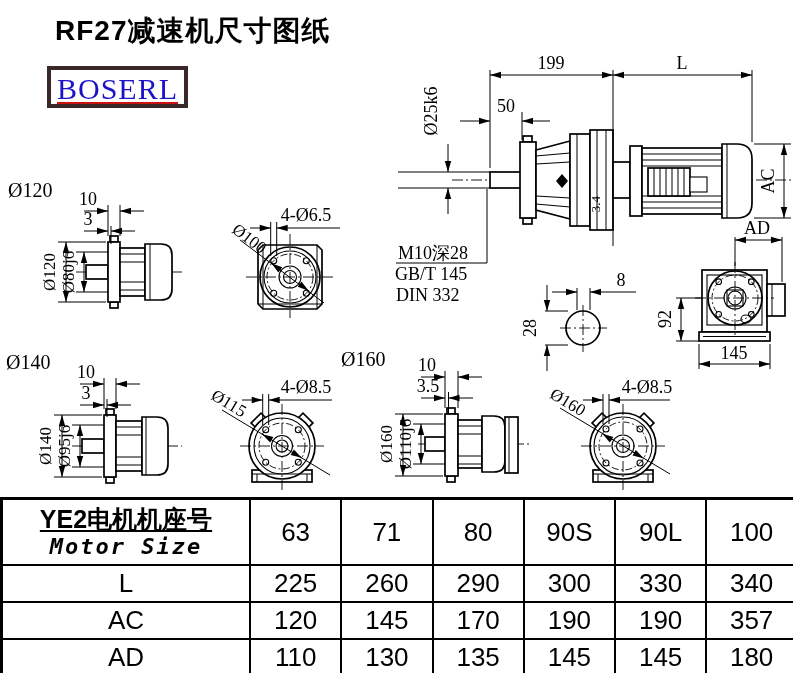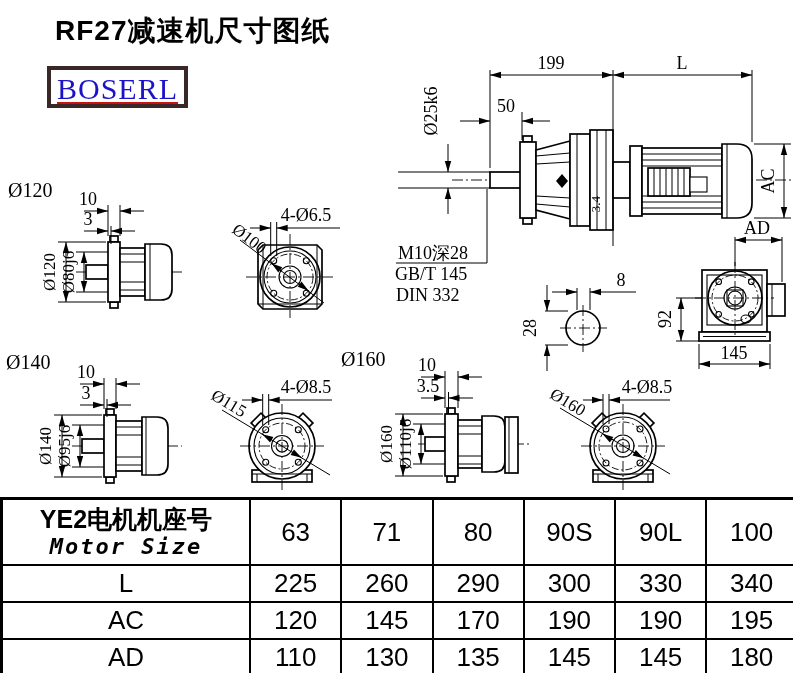--- a/index.html
+++ b/index.html
@@ -21,21 +21,21 @@
   text{fill:#000}
   .dim{font:18px "Liberation Serif",serif}
   .dimv{font:17px "Liberation Serif",serif}
   .vtitle{font:20px "Liberation Serif",serif}
   .note{font:18px "Liberation Serif",serif}
   .small{font:13px "Liberation Serif",serif}
   #dimtable{position:absolute;left:0;top:497px;width:799px;border-collapse:collapse;table-layout:fixed;
         border:3px solid #000;background:#fff;}
   #dimtable td,#dimtable th{border:2px solid #000;text-align:center;vertical-align:middle;padding:0;color:#000;}
   #dimtable .c0{width:246px;}
-  .hdr1{font-size:25px;font-weight:bold;line-height:1.2;}
+  .hdr1{font-size:25px;font-weight:bold;line-height:1.2;text-decoration:underline;}
   .hdr2{font-size:22px;font-weight:bold;font-family:"DejaVu Sans Mono",monospace;letter-spacing:2px;line-height:1.2;font-style:italic;}
   .sz{font-size:26px;font-weight:normal;height:64px;}
   .rowlab{font-size:26px;height:35px;font-weight:normal;}
   .val{font-size:26px;font-weight:normal;}
 </style>
 </head>
 <body>
 
 <div id="page">
 
@@ -382,21 +382,21 @@
       <td class="val">330</td>
       <td class="val">340</td>
     </tr>
     <tr>
       <td class="rowlab">AC</td>
       <td class="val">120</td>
       <td class="val">145</td>
       <td class="val">170</td>
       <td class="val">190</td>
       <td class="val">190</td>
-      <td class="val">195</td>
+      <td class="val">357</td>
     </tr>
     <tr>
       <td class="rowlab">AD</td>
       <td class="val">110</td>
       <td class="val">130</td>
       <td class="val">135</td>
       <td class="val">145</td>
       <td class="val">145</td>
       <td class="val">180</td>
     </tr>

